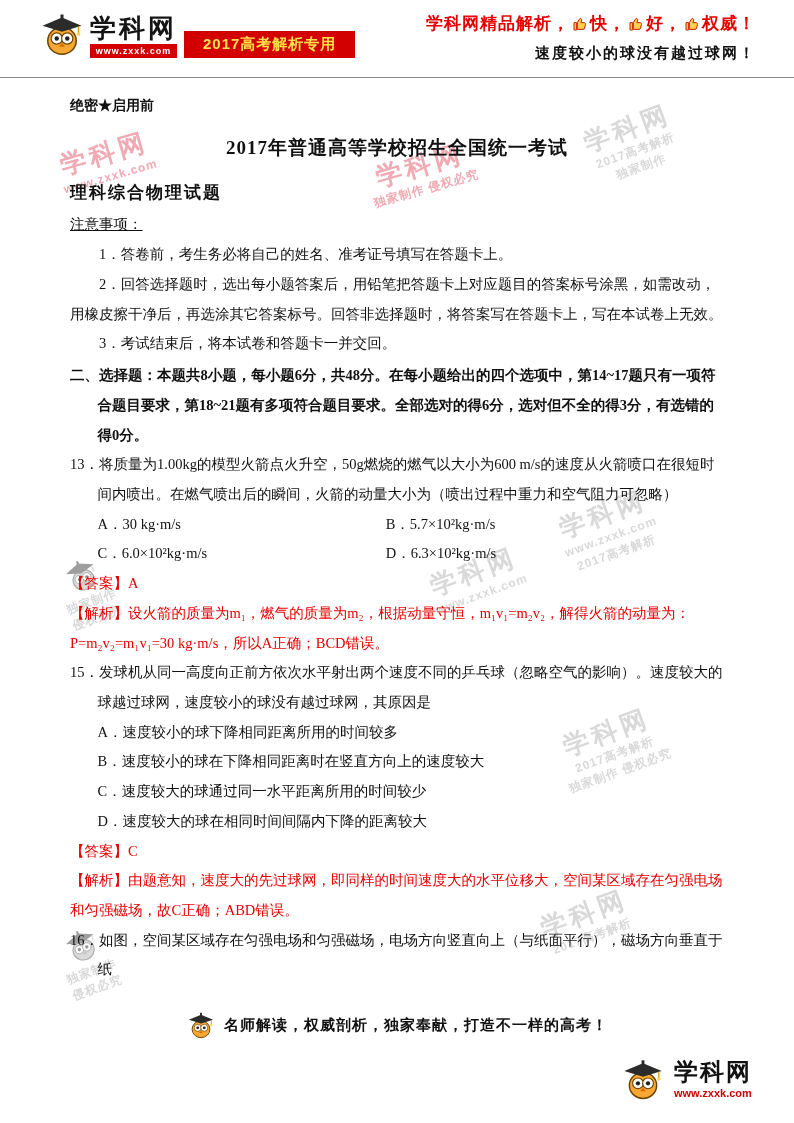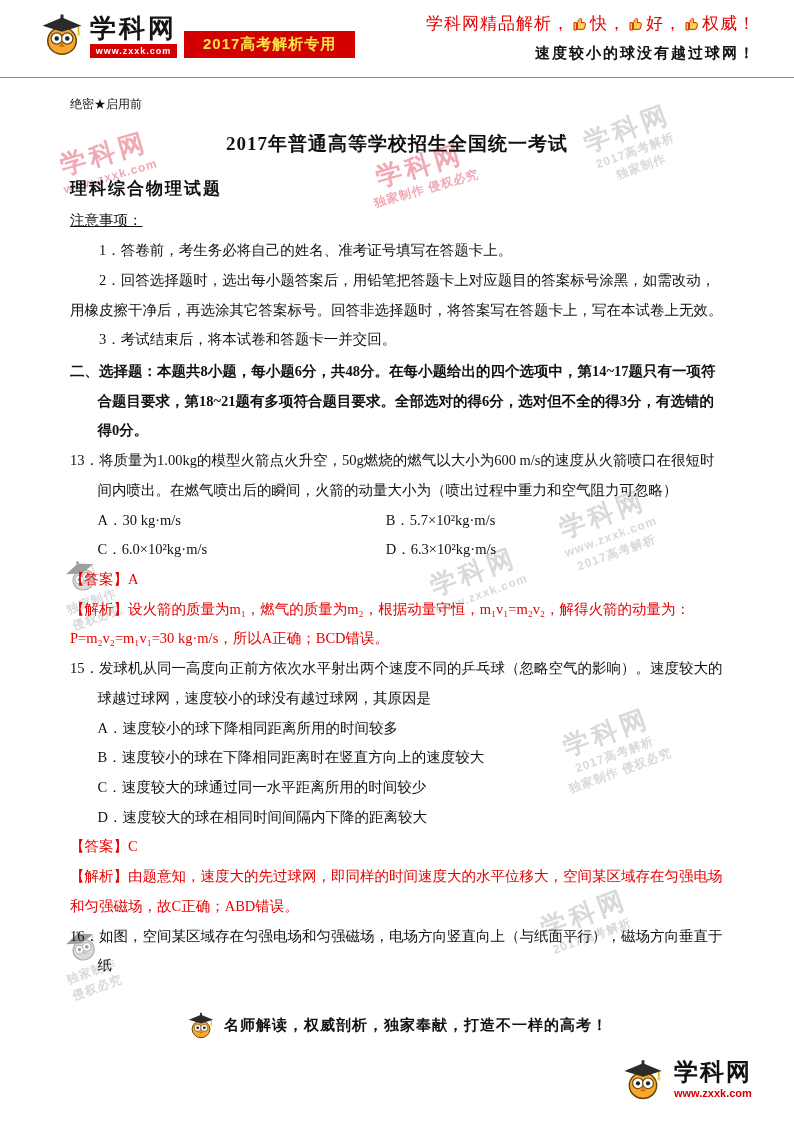--- a/index.html
+++ b/index.html
@@ -32,29 +32,29 @@
           font-family:"Liberation Sans",sans-serif;}
   .logo-wrap{display:flex;align-items:flex-end;}
   .owl-lg{width:48px;height:48px;}
   .logo-col{margin-left:4px;}
   .logo-name{font-size:26px;font-weight:bold;color:#141414;letter-spacing:3px;line-height:1;}
   .logo-url{background:#d20000;color:#fff;font-size:9px;text-align:center;
             padding:2px 5px;margin-top:3px;letter-spacing:1px;font-weight:bold;}
   .banner{background:#d20000;color:#ffe24a;font-weight:bold;font-size:15px;
           padding:4px 19px;margin-left:7px;letter-spacing:1px;}
   .header-right{text-align:right;padding-top:2px;}
-  .slogan{color:#e60000;font-weight:normal;font-size:17px;display:flex;
+  .slogan{color:#e60000;font-weight:bold;font-size:17px;display:flex;
           align-items:center;justify-content:flex-end;letter-spacing:1px;}
   .thumb{width:16px;height:16px;margin:0 2px;}
   .sub-slogan{margin-top:9px;font-weight:bold;font-size:15px;color:#111;letter-spacing:2px;}
 
   
   .doc{position:relative;z-index:1;margin:14px 70px 0 70px;
        font-size:14.5px;line-height:2.05;}
-  .classification{font-weight:normal;font-size:12px;}
+  .classification{font-weight:bold;font-size:14px;}
   .title{text-align:center;font-weight:bold;font-size:19px;margin-top:8px;letter-spacing:1px;}
   .subtitle{font-weight:bold;font-size:17px;margin-top:8px;letter-spacing:2px;}
   .notes-title{margin-top:0;text-decoration:underline;}
   .notice{text-indent:2em;}
   .section{font-weight:bold;padding-left:1.9em;text-indent:-1.9em;margin-top:2px;font-family:Liberation Serif, serif;}
   .stem{padding-left:1.9em;text-indent:-1.9em;}
   .opt-grid{display:grid;grid-template-columns:46% 54%;padding-left:1.9em;}
   .opt-line{padding-left:1.9em;font-family:Liberation Serif, serif;}
   .red{color:#e60000;}
 

